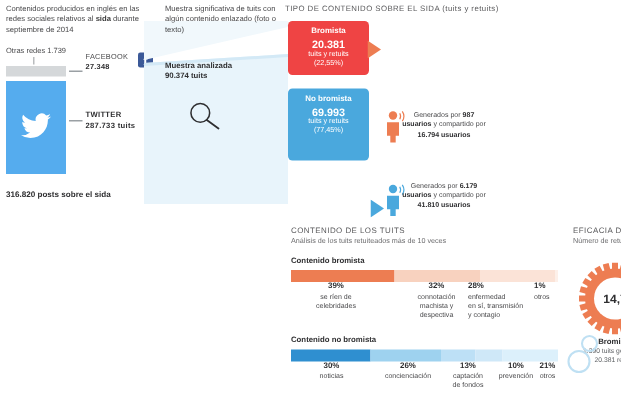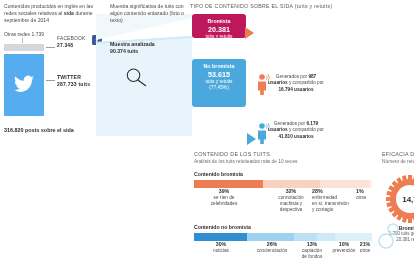--- a/index.html
+++ b/index.html
@@ -40,21 +40,21 @@
   #sample-analizada{position:absolute;left:0;top:38px;font-size:5.2px;font-weight:bold;color:#2f2f31;line-height:7px;}
   #magnifier{position:absolute;left:14px;top:64px;width:26px;height:20px;}
 
   
   .wedge{position:absolute;}
 
   
   #panel-tipo{position:absolute;left:190px;top:3px;width:118px;height:130px;}
   #tipo-title{position:absolute;left:0;top:0;font-size:5.2px;letter-spacing:.3px;color:#59595b;white-space:nowrap;}
   .content-box{position:absolute;border-radius:3px;text-align:center;color:#ffffff;}
-  #box-bromista{left:2px;top:11px;width:54px;height:24px;background:#be185d;}
+  #box-bromista{left:2px;top:11px;width:54px;height:36px;background:#ef4444;}
   #box-nobromista{left:2px;top:56px;width:54px;height:48px;background:#4aa8dd;}
   .cb-name{font-size:5.3px;font-weight:bold;line-height:7px;margin-top:4px;}
   .cb-num{font-size:7.2px;font-weight:bold;line-height:9px;}
   .cb-unit{font-size:4.8px;line-height:6px;}
   .cb-pct{font-size:4.8px;line-height:6px;}
   .person{position:absolute;}
   .gen-text{position:absolute;font-size:4.7px;line-height:6.3px;color:#4a4a4c;width:56px;}
   .gen-text b{color:#2f2f31;}
   #gen-bromista{left:76px;top:15px;}
   #gen-nobromista{left:76px;top:62px;}
@@ -150,21 +150,21 @@
       <div class="cb-num">20.381</div>
       <div class="cb-unit">tuits y retuits</div>
       <div class="cb-pct">(22,55%)</div>
     </div>
     <svg style="position:absolute;left:55px;top:24px;" width="9" height="12">
       <polygon points="0,0 9,6 0,12" fill="#ed7d52"></polygon>
     </svg>
 
     <div class="content-box" id="box-nobromista">
       <div class="cb-name">No bromista</div>
-      <div class="cb-num">53.615</div>
+      <div class="cb-num">69.993</div>
       <div class="cb-unit">tuits y retuits</div>
       <div class="cb-pct">(77,45%)</div>
 
     <svg style="position:absolute;left:55px;top:74px;" width="9" height="12">
       <polygon points="0,0 9,6 0,12" fill="#4aa8dd"></polygon>
     </svg>
 
     <svg class="person" style="left:64px;top:14px;" width="14" height="22">
       <circle cx="6" cy="4" r="2.8" fill="#ed7d52"></circle>
       <path d="M2 8.5h8v9h-2.2v5h-3.6v-5H2z" fill="#ed7d52"></path>

